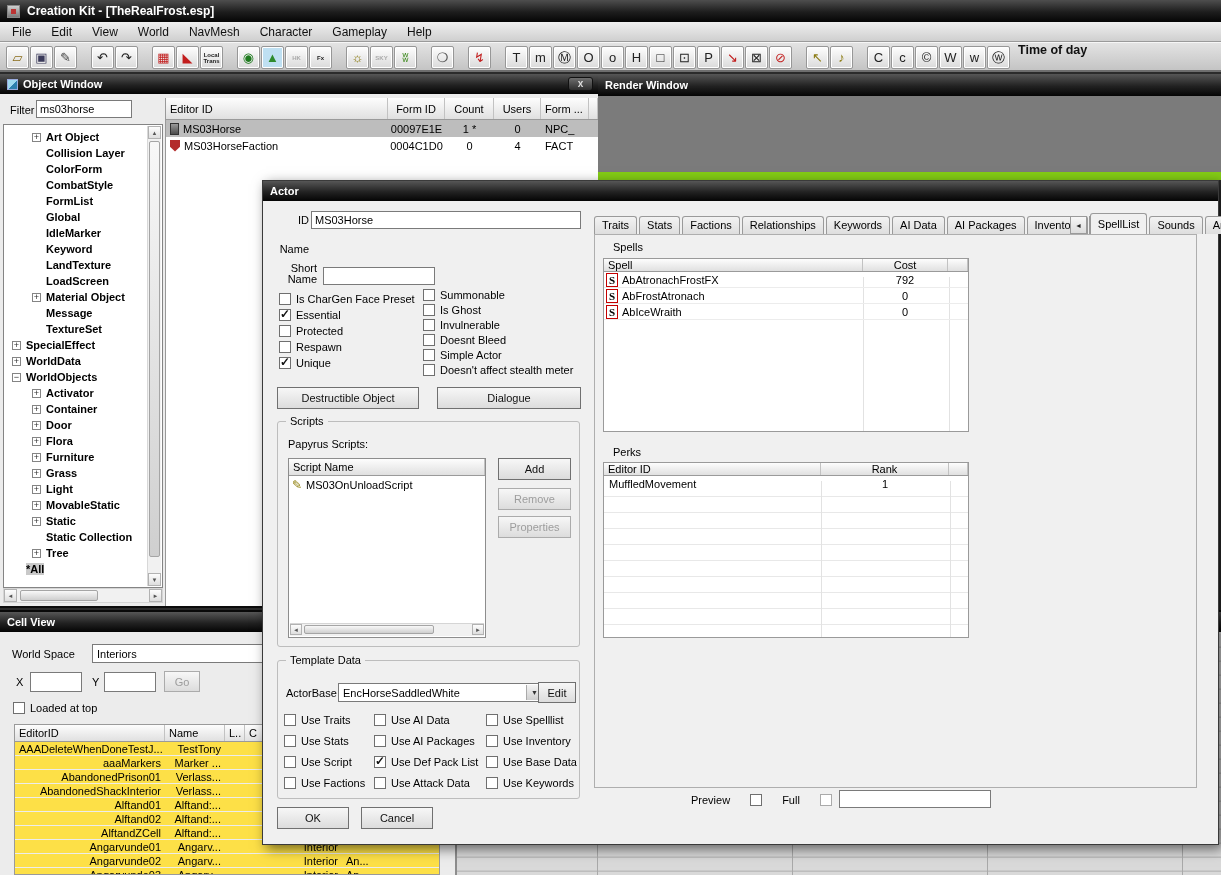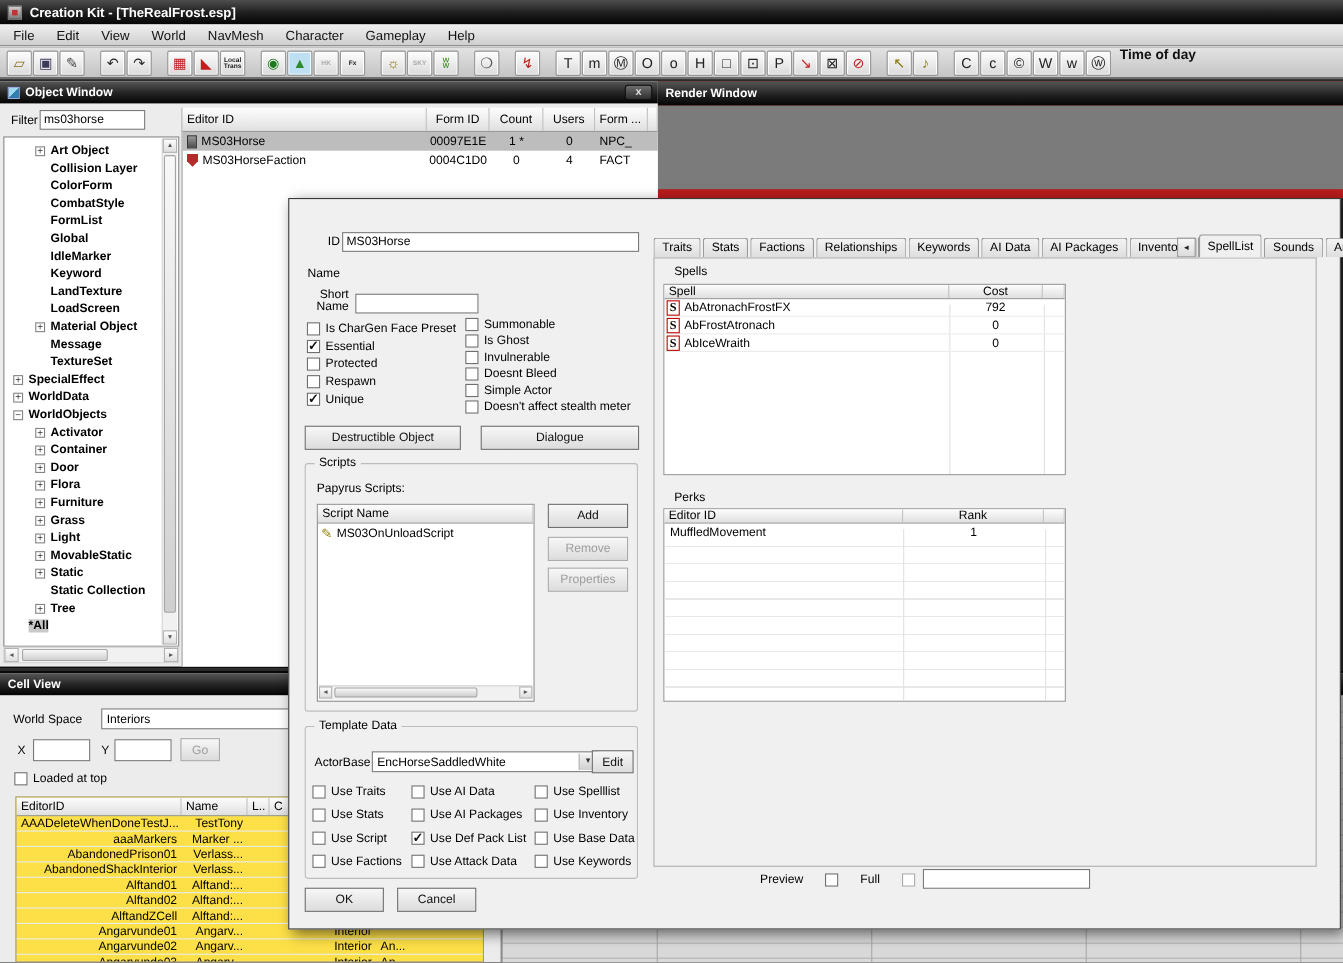--- a/index.html
+++ b/index.html
@@ -84,21 +84,21 @@
   .oc1{width:222px;} .oc2{width:57px;} .oc3{width:49px;} .oc4{width:47px;} .oc5{width:48px;} .oc6{flex:1;}
   .otr { display:flex; height:17px; align-items:center; }
   .otr.sel { background:#bdbdbd; }
   .otc { flex:none; display:flex; align-items:center; padding:0 4px; height:100%; }
   .otc.c { justify-content:center; }
   .row-icon { flex:none; margin-right:4px; }
   .row-icon.npc { width:9px; height:12px; background:linear-gradient(#9a9a9a,#4c4c4c); border:1px solid #333; }
   .row-icon.faction { width:10px; height:12px; background:#b32b2b; clip-path:polygon(0 0,100% 0,100% 60%,50% 100%,0 60%); }
 
   
-  #renderwin { position:absolute; left:598px; top:74px; width:623px; height:106px; background:#b91c1c; z-index:1; }
+  #renderwin { position:absolute; left:598px; top:74px; width:623px; height:106px; background:#84cc16; z-index:1; }
   #renderwin .vp { position:absolute; left:0; top:22px; width:623px; height:76px; background:#7b7b7b; }
   #renderwin .wtitle { height:22px; }
 
   
   #cellview { position:absolute; left:0; top:610px; width:1221px; height:265px; background:#ececec; border-top:2px solid #090909; z-index:3; }
   #cv-ws-label { position:absolute; left:12px; top:36px; }
   #cv-ws { left:92px; top:32px; width:248px; height:19px; }
   #cv-x-label { position:absolute; left:16px; top:64px; }
   #cv-x { left:30px; top:60px; width:52px; height:20px; }
   #cv-y-label { position:absolute; left:92px; top:64px; }
@@ -600,20 +600,23 @@
     </div>
     <div id="cv-right">
       <div class="vl" style="left:140px;"></div>
       <div class="vl" style="left:335px;"></div>
       <div class="vl" style="left:530px;"></div>
       <div class="vl" style="left:725px;"></div>
     </div>
   </div>
 
   <div id="actordlg">
+    <div class="wtitle">
+      <span>Actor</span>
+    </div>
     <span class="rlabel" style="left:18px;top:33px;width:28px;">ID</span>
     <input id="a-id" class="field" value="MS03Horse" style="">
     <span class="rlabel" style="left:10px;top:62px;width:36px;">Name</span>
     <span class="rlabel" style="left:14px;top:82px;width:40px;line-height:11px;">Short Name</span>
     <input id="a-short" class="field" value="" style="">
 
     <div id="a-flags-left">
 
     <label class="cbrow">
           <span class="cb"></span>

